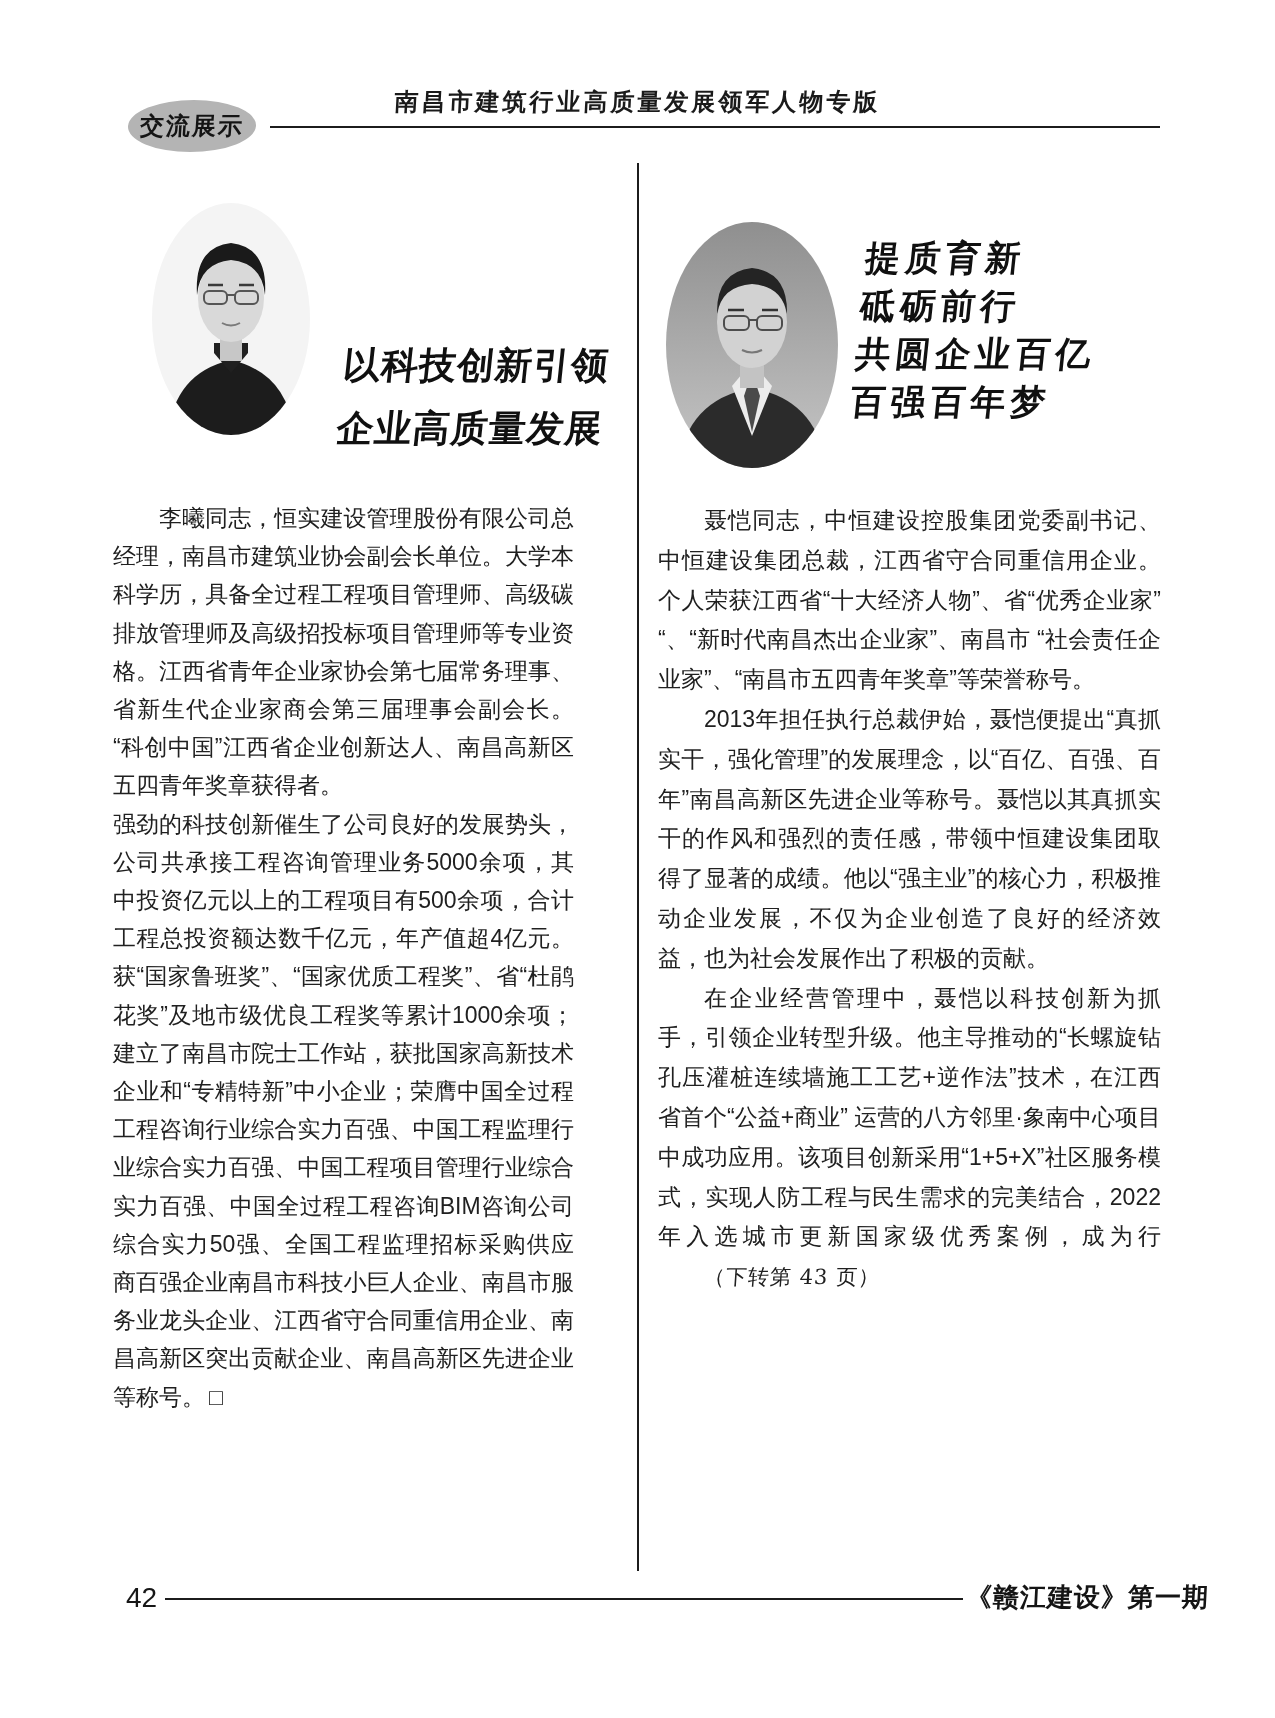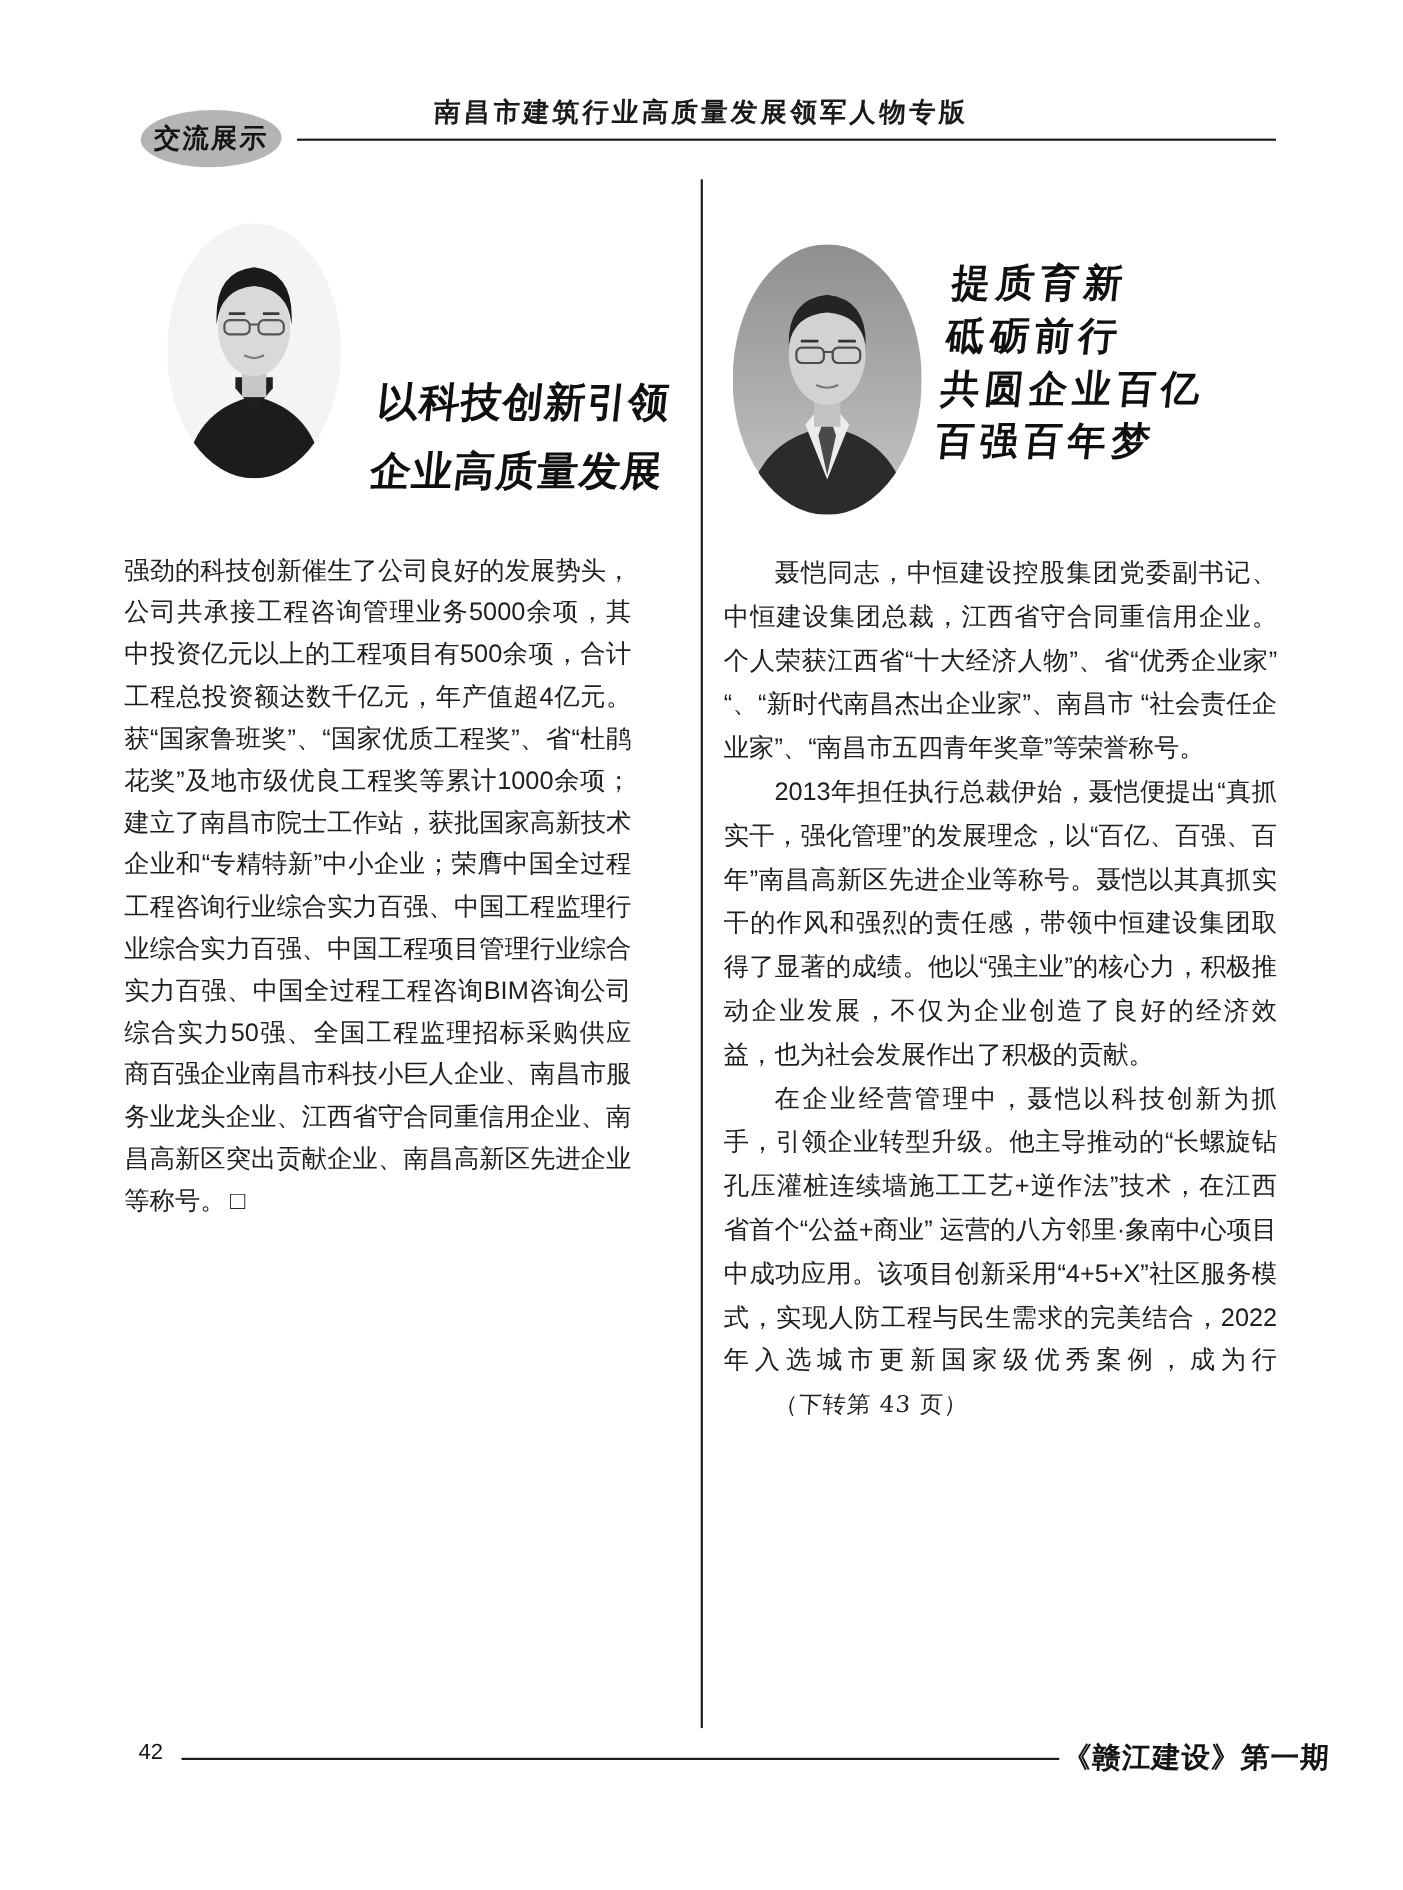--- a/index.html
+++ b/index.html
@@ -91,21 +91,21 @@
   .endmark { margin-left: 4px; color: #2a2a2a; }
   .continuation {
     font-family: "DejaVu Serif", "Liberation Serif", serif;
     font-size: 21px; letter-spacing: 1px;
     transform: skewX(-4deg); display: inline-block;
   }
 
   
   .pageno {
     position: absolute; left: 126px; top: 1582px;
-    font-size: 20px; color: #161616;
+    font-size: 28px; color: #161616;
     font-family: "Liberation Sans", sans-serif;
   }
   .footer-rule {
     position: absolute; left: 165px; top: 1598px;
     width: 798px; height: 2px; background: #1c1c1c;
   }
   .journal {
     position: absolute; left: 966px; top: 1580px;
     font-size: 26px; color: #141414;
     font-family: "DejaVu Serif", "Liberation Serif", serif;
@@ -139,20 +139,21 @@
       <path d="M70 120 Q79 125 88 120" fill="none" stroke="#7a7a7a" stroke-width="2"></path>
     </svg>
   </div>
 
   <div class="brush cal-left">
     <div>以科技创新引领</div>
     <div>企业高质量发展</div>
   </div>
 
   <div class="bodycol col-left-text">
+    <p class="indent">李曦同志，恒实建设管理股份有限公司总经理，南昌市建筑业协会副会长单位。大学本科学历，具备全过程工程项目管理师、高级碳排放管理师及高级招投标项目管理师等专业资格。江西省青年企业家协会第七届常务理事、省新生代企业家商会第三届理事会副会长。“科创中国”江西省企业创新达人、南昌高新区五四青年奖章获得者。</p>
     <p><span>强劲的科技创新催生了公司良好的发展势头，公司共承接工程咨询管理业务5000余项，其中投资亿元以上的工程项目有500余项，合计工程总投资额达数千亿元，年产值超4亿元。获“国家鲁班奖”、“国家优质工程奖”、省“杜鹃花奖”及地市级优良工程奖等累计1000余项；建立了南昌市院士工作站，获批国家高新技术企业和“专精特新”中小企业；荣膺中国全过程工程咨询行业综合实力百强、中国工程监理行业综合实力百强、中国工程项目管理行业综合实力百强、中国全过程工程咨询BIM咨询公司综合实力50强、全国工程监理招标采购供应商百强企业南昌市科技小巨人企业、南昌市服务业龙头企业、江西省守合同重信用企业、南昌高新区突出贡献企业、南昌高新区先进企业等称号。</span><span class="endmark">□</span></p>
   </div>
 </section>
 
 <section>
   <div class="photo photo-right">
     <svg viewBox="0 0 172 246" aria-hidden="true">
       <defs>
         <linearGradient id="bgGrad" x1="0" y1="0" x2="0" y2="1">
           <stop offset="0" stop-color="#8f8f8f"></stop>
@@ -178,19 +179,19 @@
   <div class="brush cal-right">
     <div>提质育新</div>
     <div>砥砺前行</div>
     <div>共圆企业百亿</div>
     <div>百强百年梦</div>
   </div>
 
   <div class="bodycol col-right-text">
     <p class="indent">聂恺同志，中恒建设控股集团党委副书记、中恒建设集团总裁，江西省守合同重信用企业。个人荣获江西省“十大经济人物”、省“优秀企业家”“、“新时代南昌杰出企业家”、南昌市 “社会责任企业家”、“南昌市五四青年奖章”等荣誉称号。</p>
     <p class="indent">2013年担任执行总裁伊始，聂恺便提出“真抓实干，强化管理”的发展理念，以“百亿、百强、百年”南昌高新区先进企业等称号。聂恺以其真抓实干的作风和强烈的责任感，带领中恒建设集团取得了显著的成绩。他以“强主业”的核心力，积极推动企业发展，不仅为企业创造了良好的经济效益，也为社会发展作出了积极的贡献。</p>
-    <p class="indent"><span>在企业经营管理中，聂恺以科技创新为抓手，引领企业转型升级。他主导推动的“长螺旋钻孔压灌桩连续墙施工工艺+逆作法”技术，在江西省首个“公益+商业” 运营的八方邻里·象南中心项目中成功应用。该项目创新采用“4+5+X”社区服务模式，实现人防工程与民生需求的完美结合，2022年入选城市更新国家级优秀案例，成为行</span> <span class="continuation">（下转第 43 页）</span></p>
+    <p class="indent"><span>在企业经营管理中，聂恺以科技创新为抓手，引领企业转型升级。他主导推动的“长螺旋钻孔压灌桩连续墙施工工艺+逆作法”技术，在江西省首个“公益+商业” 运营的八方邻里·象南中心项目中成功应用。该项目创新采用“1+5+X”社区服务模式，实现人防工程与民生需求的完美结合，2022年入选城市更新国家级优秀案例，成为行</span> <span class="continuation">（下转第 43 页）</span></p>
   </div>
 </section>
 
 <div class="pageno">42</div>
 <div class="footer-rule"></div>
 <div class="journal">《赣江建设》第一期</div>
 
 </body></html>

